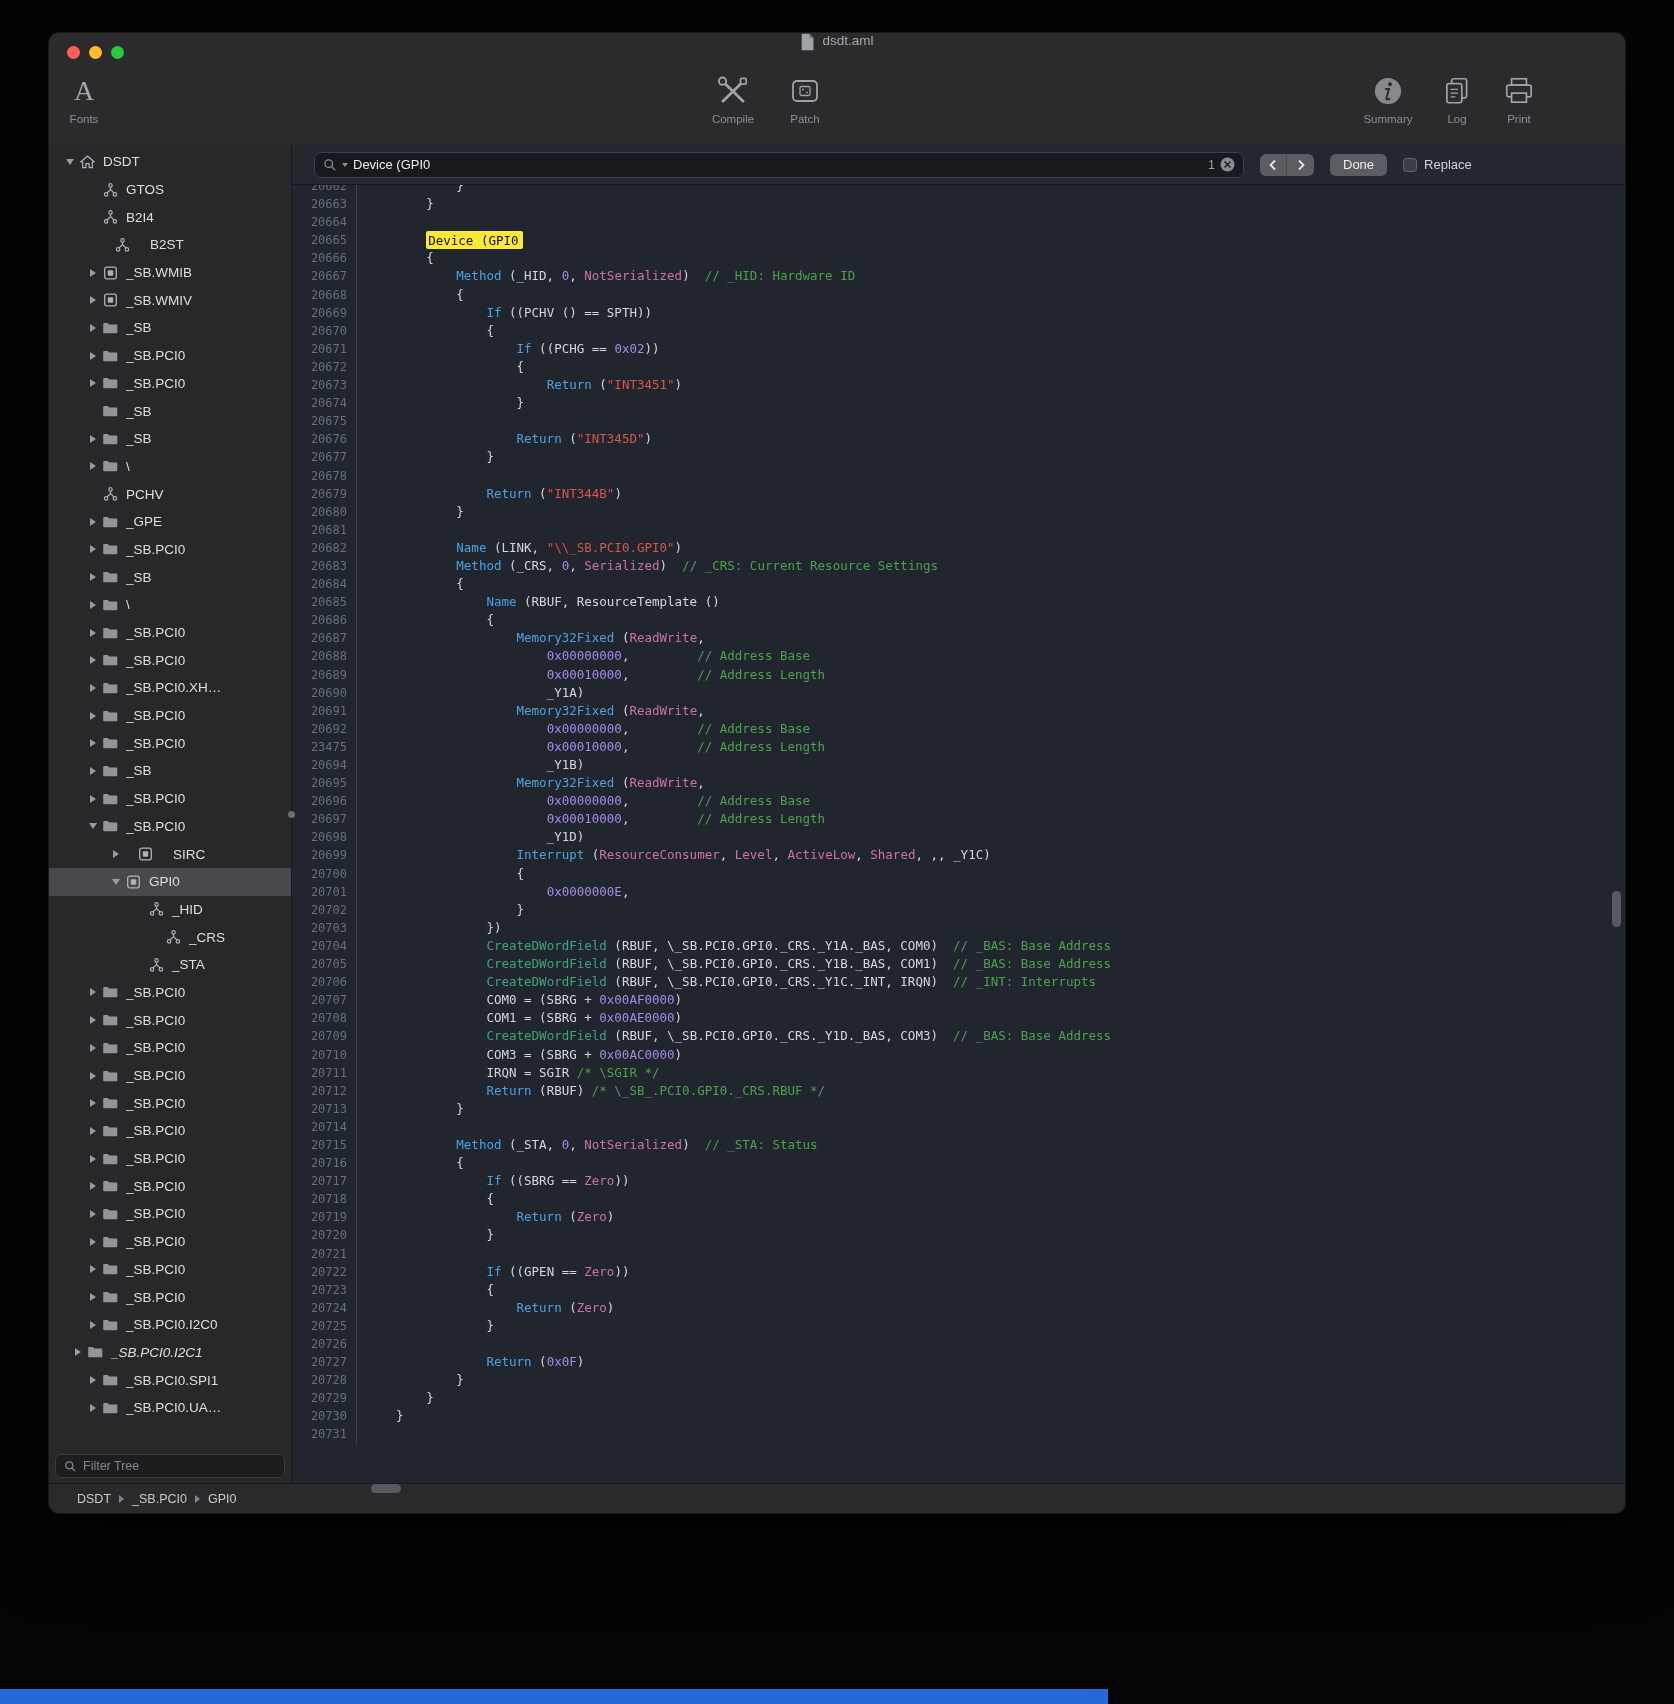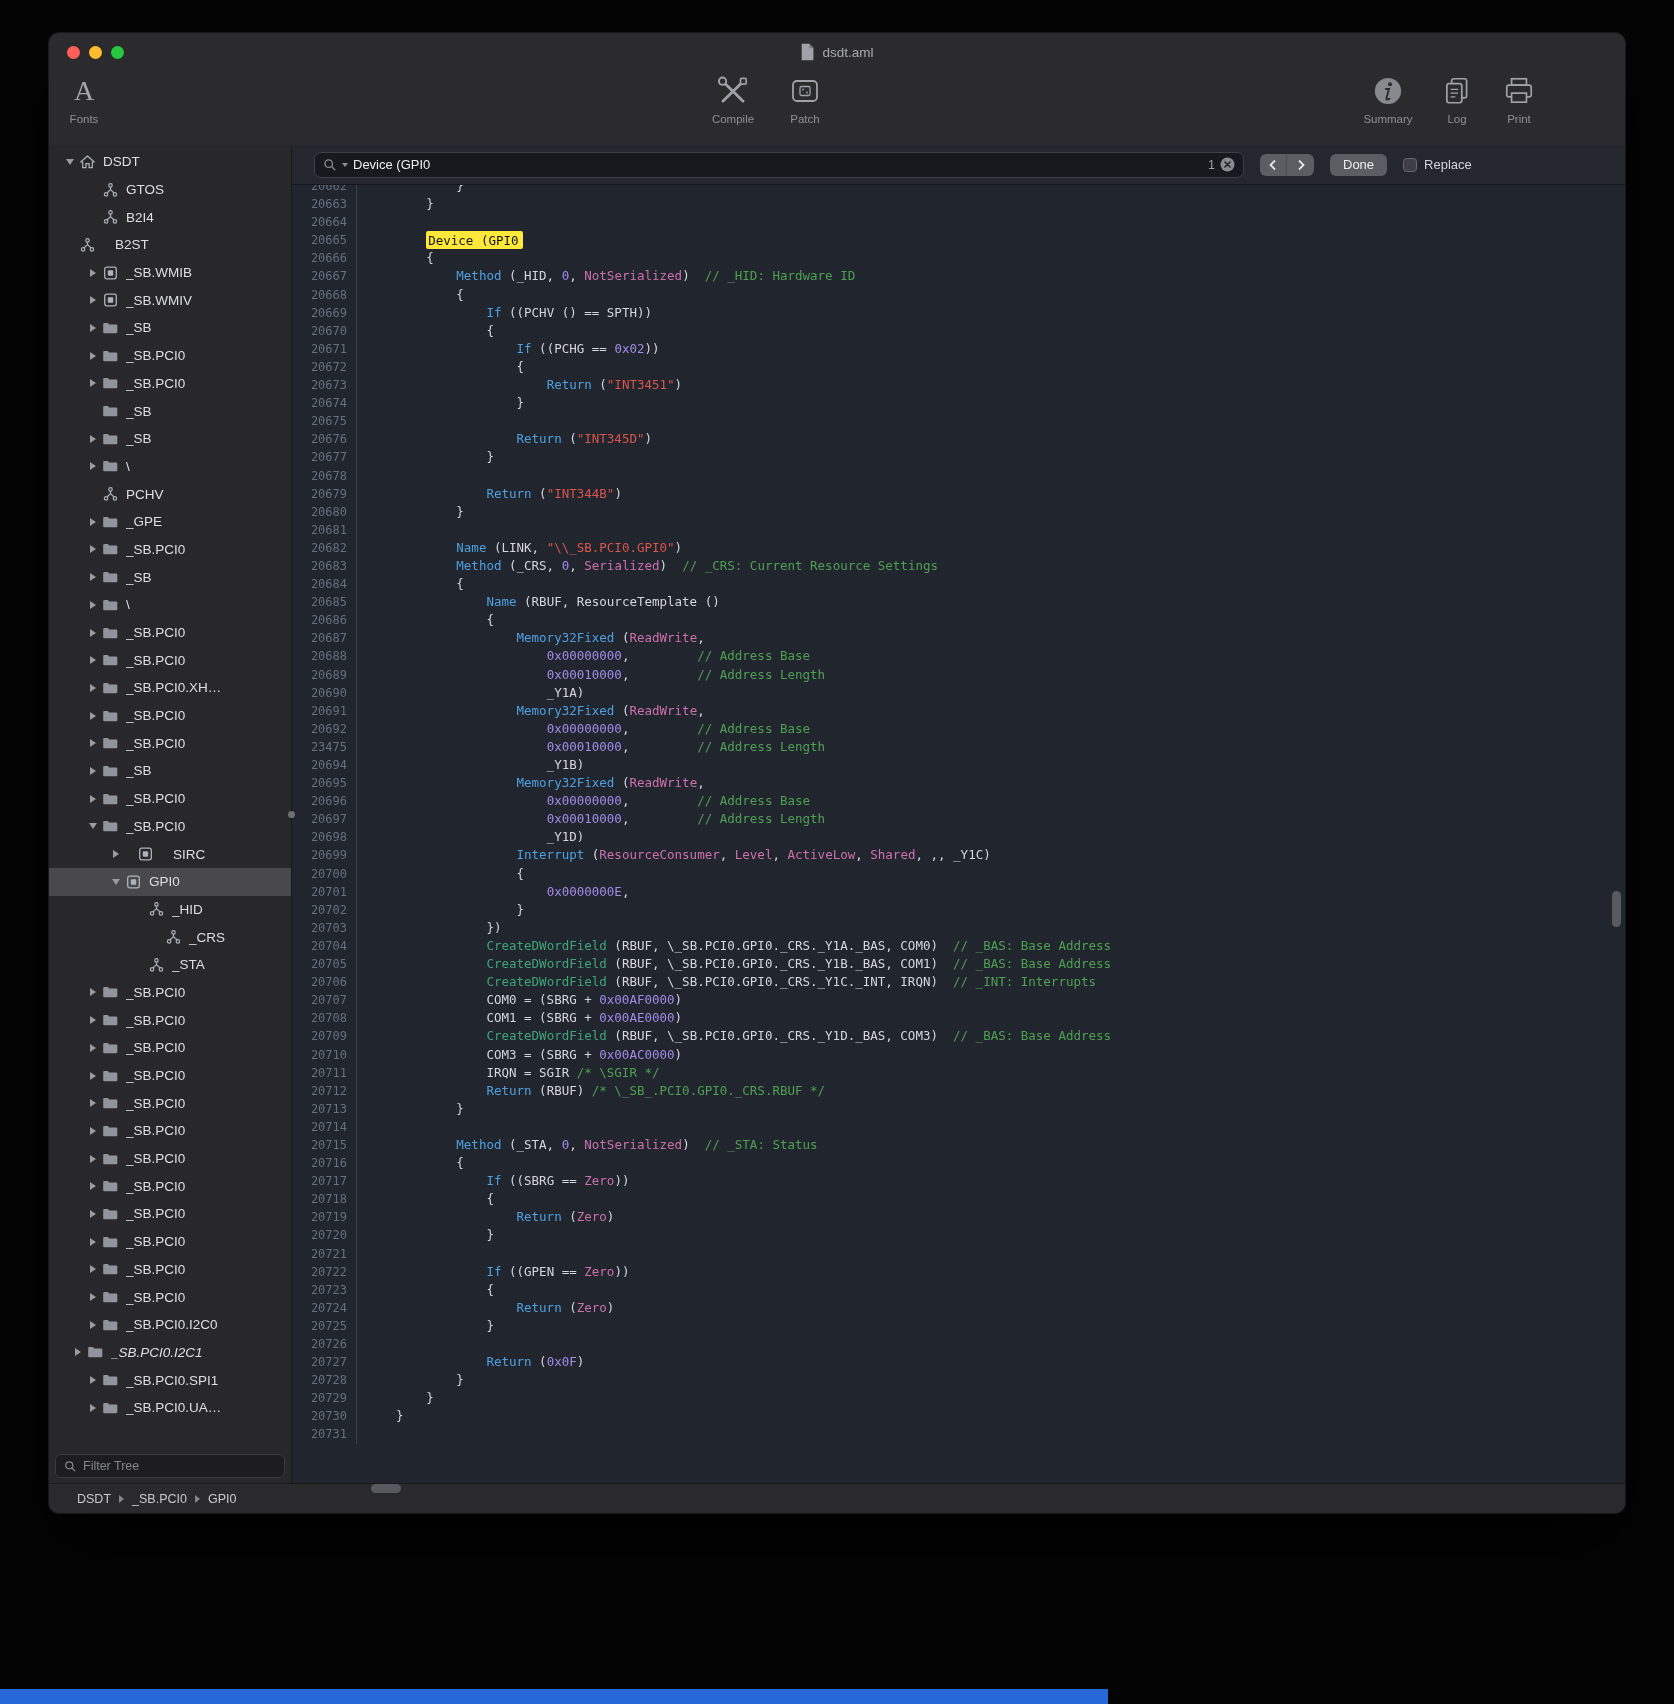--- a/index.html
+++ b/index.html
@@ -11,21 +11,21 @@
             box-shadow:0 0 0 1px rgba(255,255,255,0.09), 0 30px 70px rgba(0,0,0,0.75);
             display:flex; flex-direction:column; }
 
   
   .titlebar { height:38px; position:relative; flex:0 0 auto; }
   .traffic { position:absolute; left:18px; top:13px; display:flex; gap:9px; }
   .tl { width:13px; height:13px; border-radius:50%; display:inline-block; }
   .tl-red   { background:var(--c-traffic_red); }
   .tl-yellow{ background:var(--c-traffic_yellow); }
   .tl-green { background:var(--c-traffic_green); }
-  .title-wrap { position:absolute; inset:0; display:flex; align-items:center;
+  .title-wrap { position:absolute; inset:0; display:flex; 
                 justify-content:center; gap:7px; color:#A6A8AC; font-size:13.5px; }
 
   
   .toolbar { height:74px; position:relative; flex:0 0 auto; }
   .tb-item { display:flex; flex-direction:column; align-items:center; gap:2px;
              color:#8F9095; font-size:11.5px; min-width:58px; cursor:default; }
   .icon-box { height:40px; display:flex; align-items:center; justify-content:center; }
   .fonts-glyph { font-family:"Liberation Serif", serif; font-size:28px; color:#A6A7AB; }
   .tb-fonts  { position:absolute; left:6px; top:0; }
   .tb-center { position:absolute; left:655px; top:0; display:flex; gap:14px; }
@@ -234,21 +234,21 @@
             <span class="tree-icon">
               <svg viewBox="0 0 16 16">
                 <circle cx="8" cy="3.4" r="1.7" fill="none" stroke="#AEB2B9" stroke-width="1.2"></circle>
                 <circle cx="3.6" cy="12.4" r="1.7" fill="none" stroke="#AEB2B9" stroke-width="1.2"></circle>
                 <circle cx="12.4" cy="12.4" r="1.7" fill="none" stroke="#AEB2B9" stroke-width="1.2"></circle>
                 <path d="M8 5.1 V7.6 M8 7.6 L4.4 11 M8 7.6 L11.6 11" fill="none" stroke="#AEB2B9" stroke-width="1.2"></path>
               </svg>
             </span>
             <span class="tree-label">B2I4</span>
           </div>
-          <div class="tree-row" style=" gap: 12px;">
+          <div class="tree-row" style="padding-left: 35px; gap: 12px;">
             <span class="tri-box"></span>
             <span class="tree-icon">
               <svg viewBox="0 0 16 16">
                 <circle cx="8" cy="3.4" r="1.7" fill="none" stroke="#AEB2B9" stroke-width="1.2"></circle>
                 <circle cx="3.6" cy="12.4" r="1.7" fill="none" stroke="#AEB2B9" stroke-width="1.2"></circle>
                 <circle cx="12.4" cy="12.4" r="1.7" fill="none" stroke="#AEB2B9" stroke-width="1.2"></circle>
                 <path d="M8 5.1 V7.6 M8 7.6 L4.4 11 M8 7.6 L11.6 11" fill="none" stroke="#AEB2B9" stroke-width="1.2"></path>
               </svg>
             </span>
             <span class="tree-label">B2ST</span>

